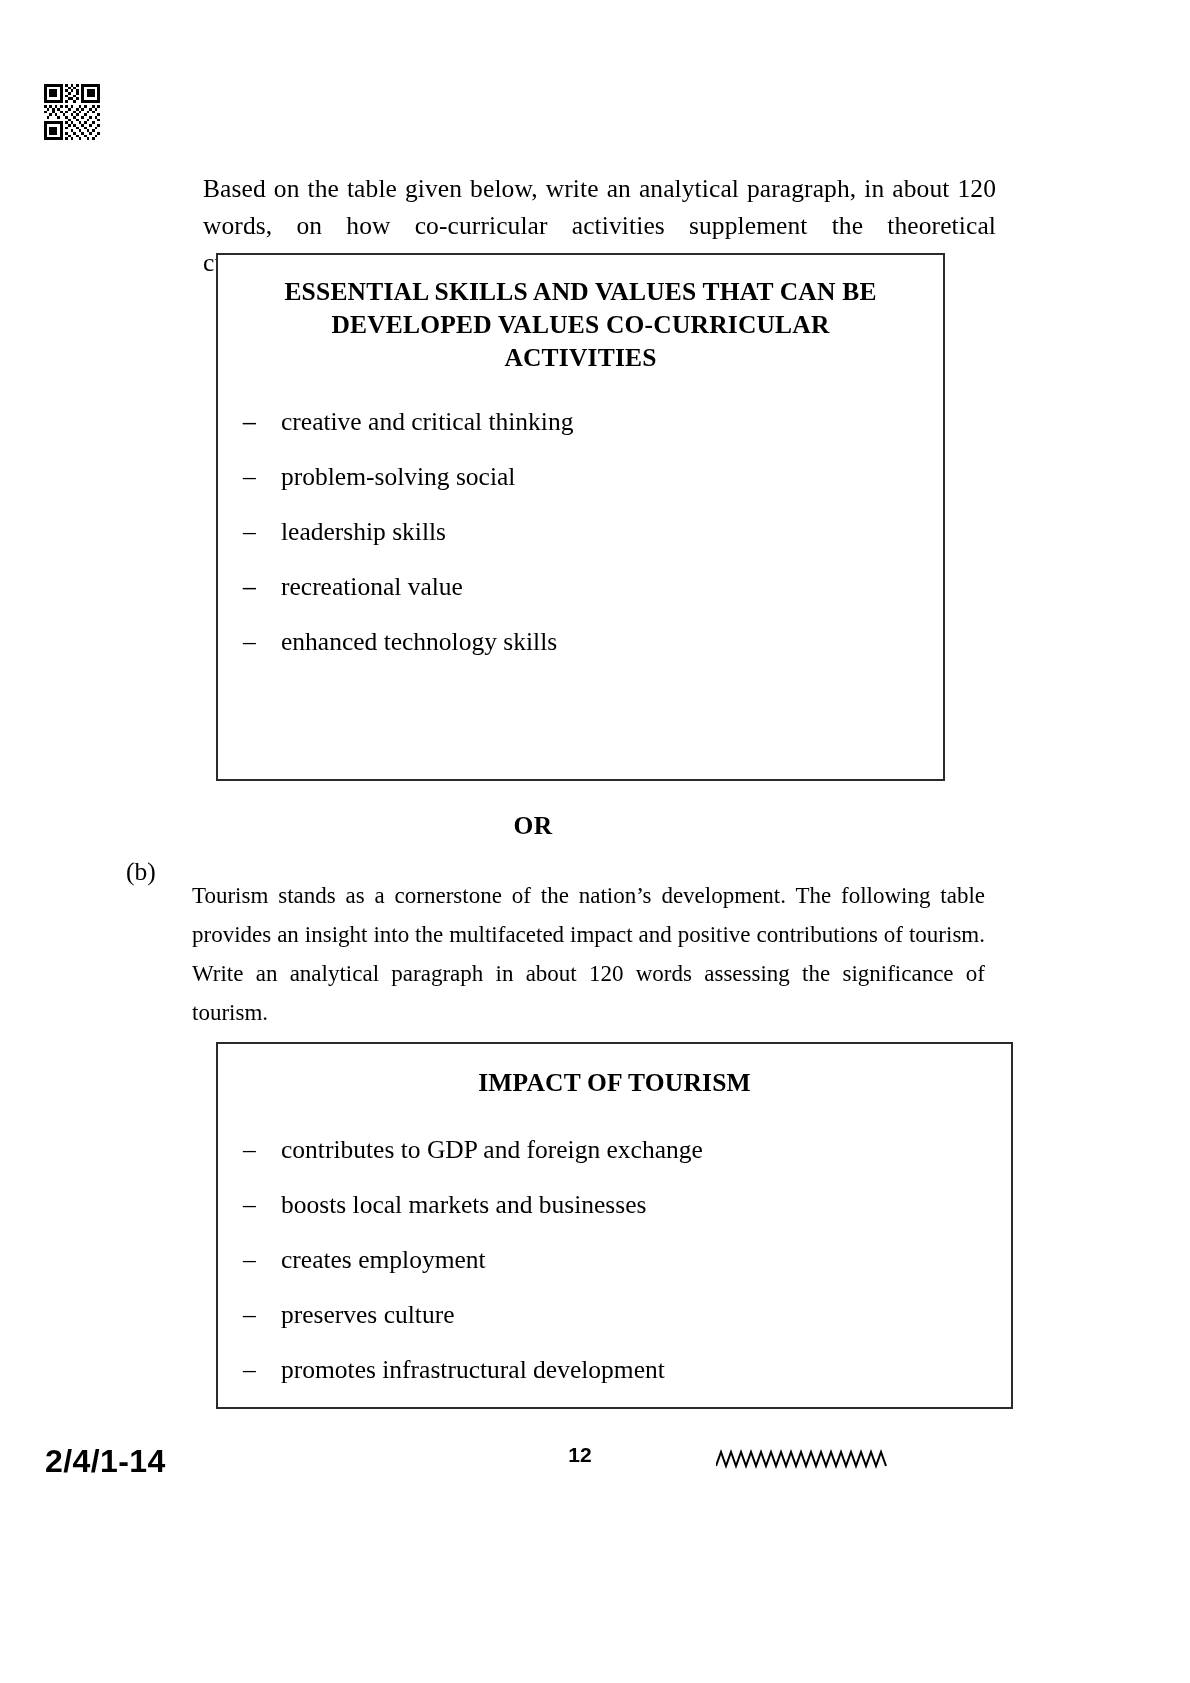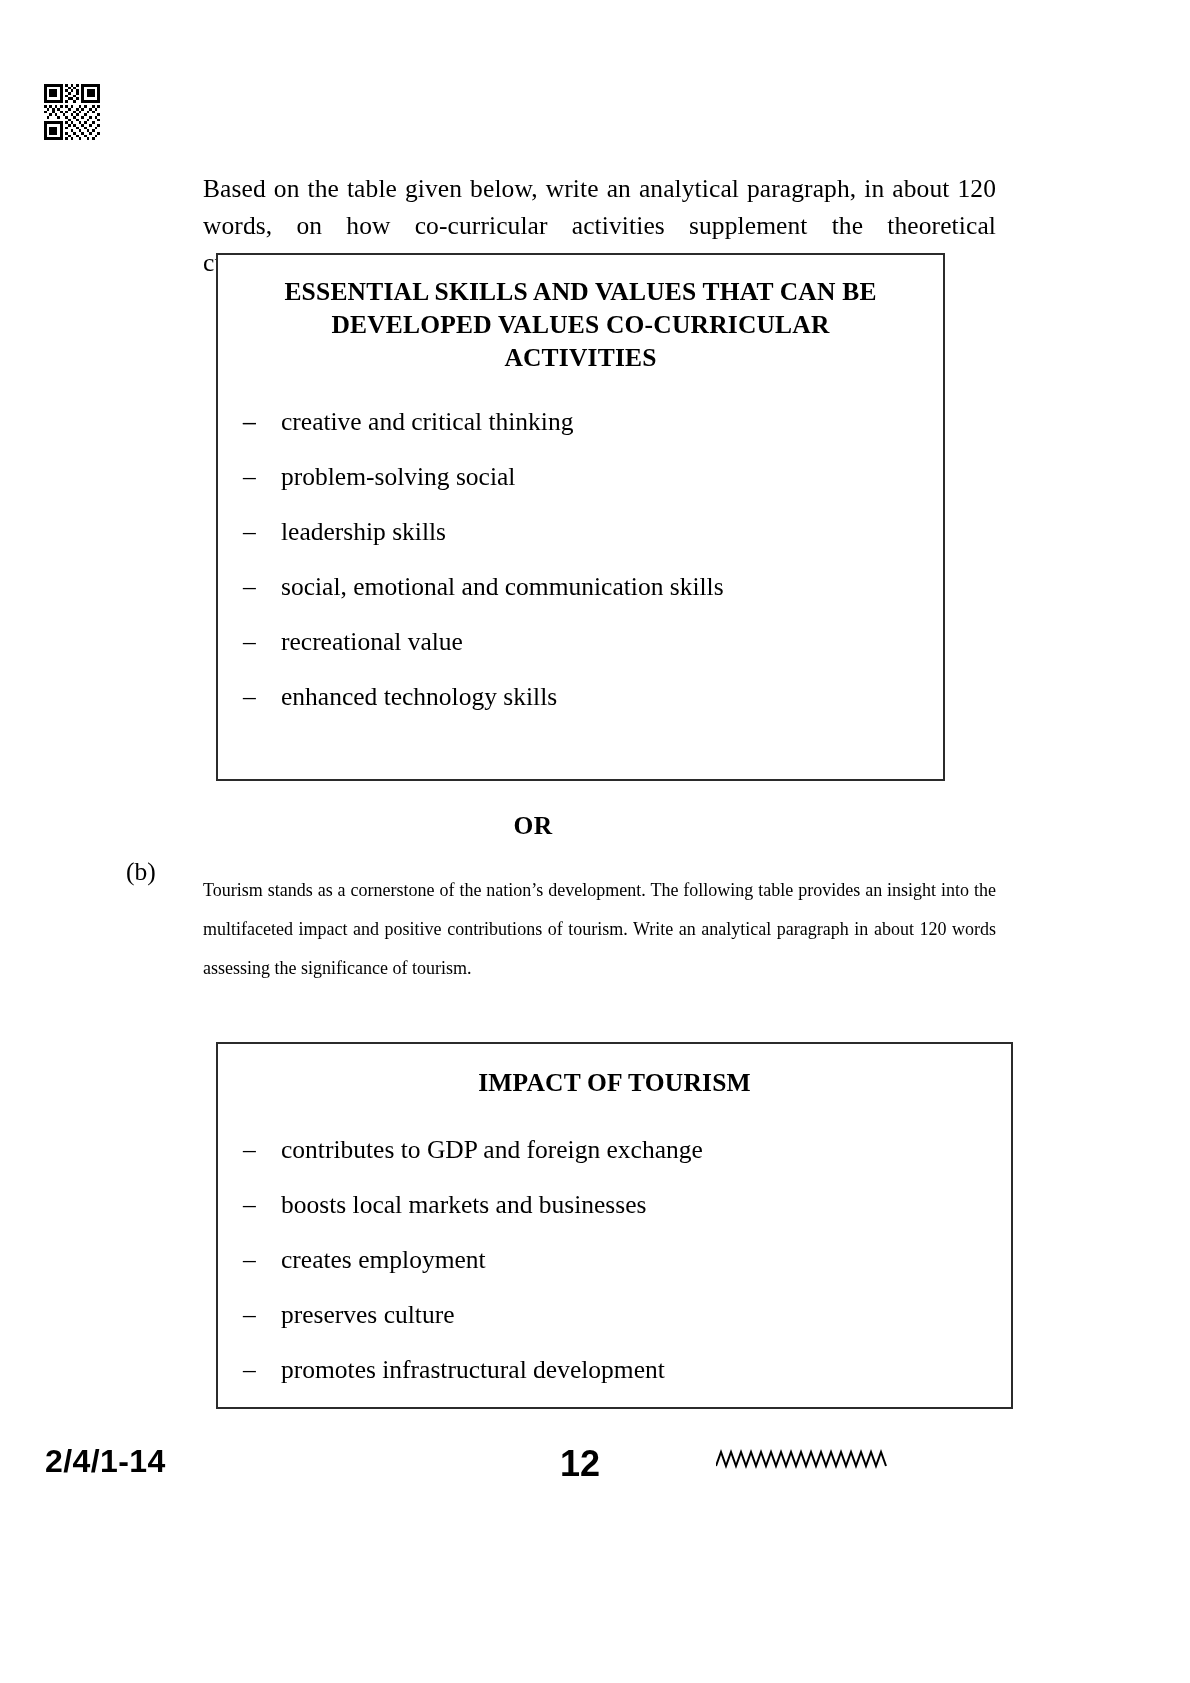--- a/index.html
+++ b/index.html
@@ -127,24 +127,24 @@
   
   .part-label {
     position: absolute;
     left: 126px;
     top: 853px;
     font-size: 25.5px;
     line-height: 37px;
   }
   .part-body {
     position: absolute;
-    left: 203px;
+    left: 192px;
     top: 853px;
     width: 793px;
-    font-size: 18px;
+    font-size: 23px;
     line-height: 39px;
     text-align: justify;
     text-justify: inter-word;
     -moz-text-align-last: left;
     text-align-last: left;
   }
 
   
   .footer-code {
     position: absolute;
@@ -156,21 +156,21 @@
     letter-spacing: 0.4px;
   }
   .footer-page {
     position: absolute;
     left: 0;
     top: 1443px;
     width: 1190px;
     text-align: center;
     font-family: "Liberation Sans", sans-serif;
     font-weight: bold;
-    font-size: 36px;
+    font-size: 21px;
     padding-right: 30px;
     box-sizing: border-box;
   }
   .footer-mark {
     position: absolute;
     left: 716px;
     top: 1448px;
     width: 172px;
     height: 22px;
   }
@@ -312,21 +312,20 @@
       <li class="bullet-item">
         <span class="bullet-dash">–</span>
         <span>problem-solving social</span>
       </li>
       <li class="bullet-item">
         <span class="bullet-dash">–</span>
         <span>leadership skills</span>
       </li>
       <li class="bullet-item">
         <span class="bullet-dash">–</span>
-        <span>social, emotional and communication skills</span>
       </li>
       <li class="bullet-item">
         <span class="bullet-dash">–</span>
         <span>recreational value</span>
       </li>
       <li class="bullet-item">
         <span class="bullet-dash">–</span>
         <span>enhanced technology skills</span>
       </li>
     </ul>

